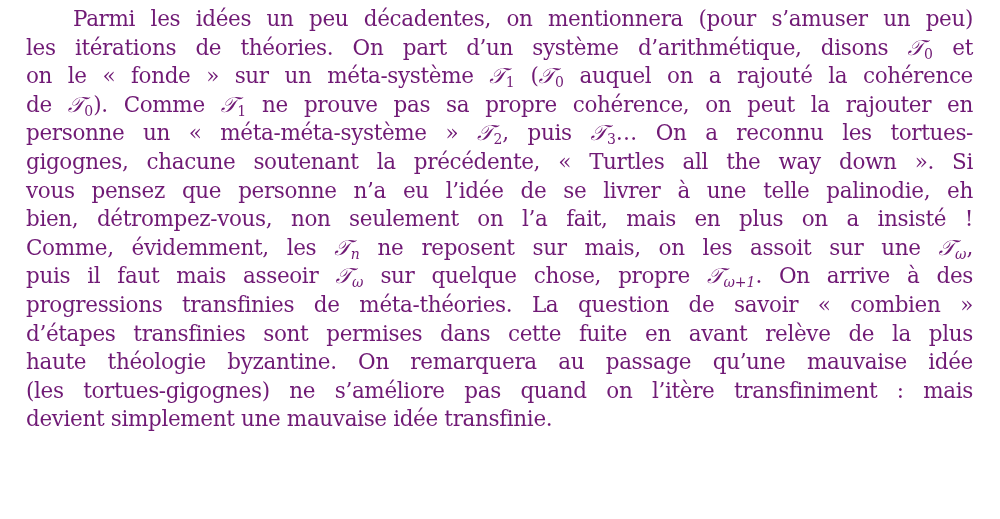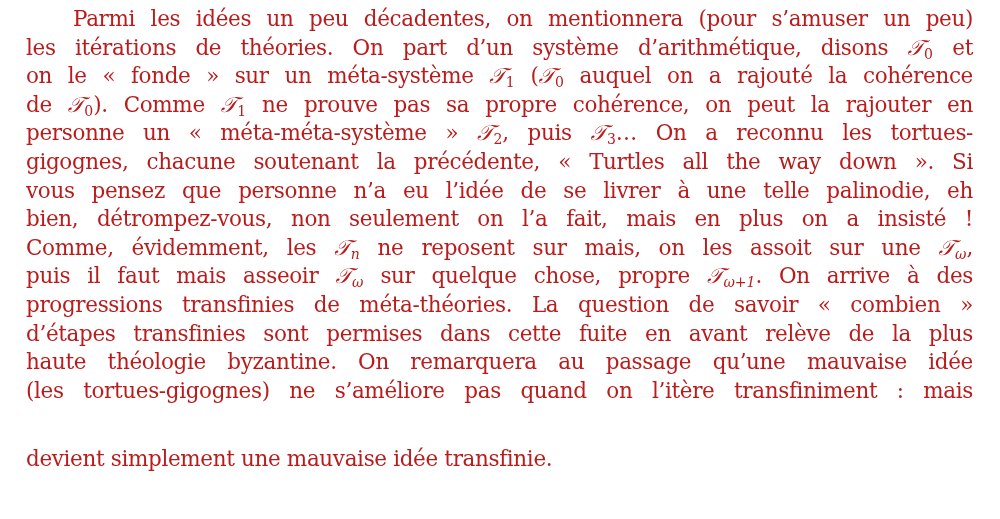--- a/index.html
+++ b/index.html
@@ -12,39 +12,38 @@
       height: 519px;
       overflow: hidden;
       position: relative;
     }
     .page {
       position: absolute;
       left: 26px;
       top: 5px;
       width: 947px;
       font-family: "DejaVu Serif", "Liberation Serif", serif;
-      color: #b91c1c;
+      color: #701a75;
     }
     .line {
       display: block;
       height: 28.6px;
       line-height: 28.6px;
       font-size: 21.5px;
       white-space: nowrap;
       text-align: justify;
       text-align-last: justify;
       letter-spacing: -0.35px;
       word-spacing: 0px;
     }
     .line.first {
       padding-left: 47px;
     }
     .line.last {
       text-align-last: left;
-      margin-top: 40px;
     }
     .math {
       font-family: "DejaVu Serif", "Liberation Serif", serif;
       font-style: italic;
       letter-spacing: 0;
     }
     .math sub {
       font-style: normal;
       font-size: 14px;
       vertical-align: -4px;

